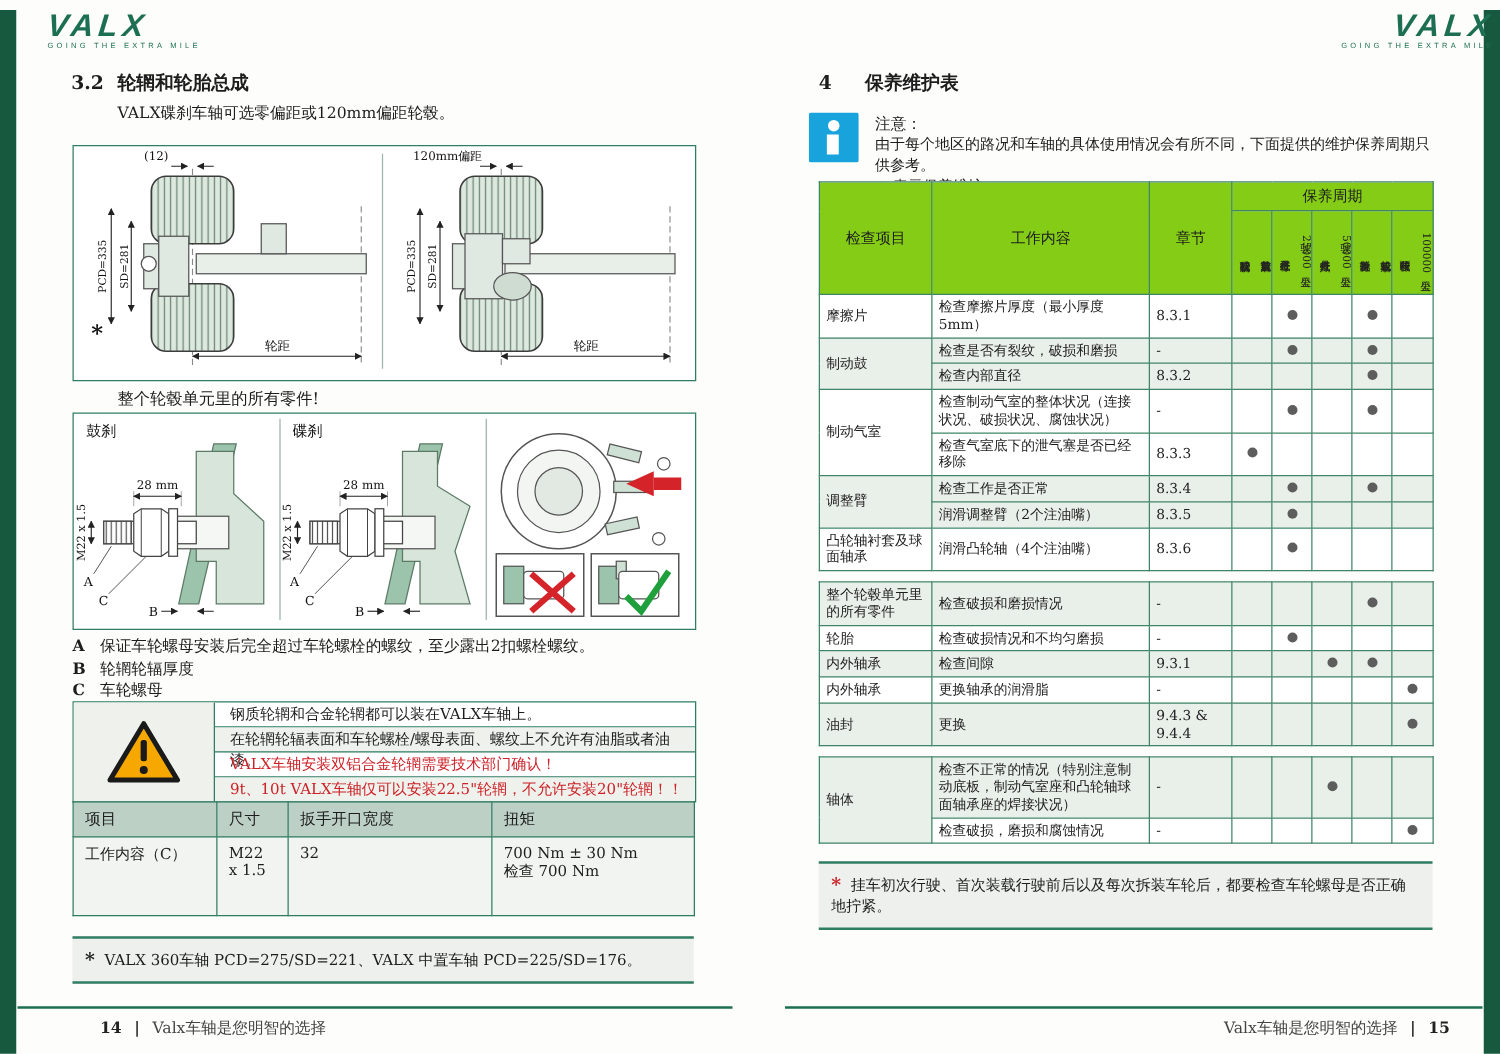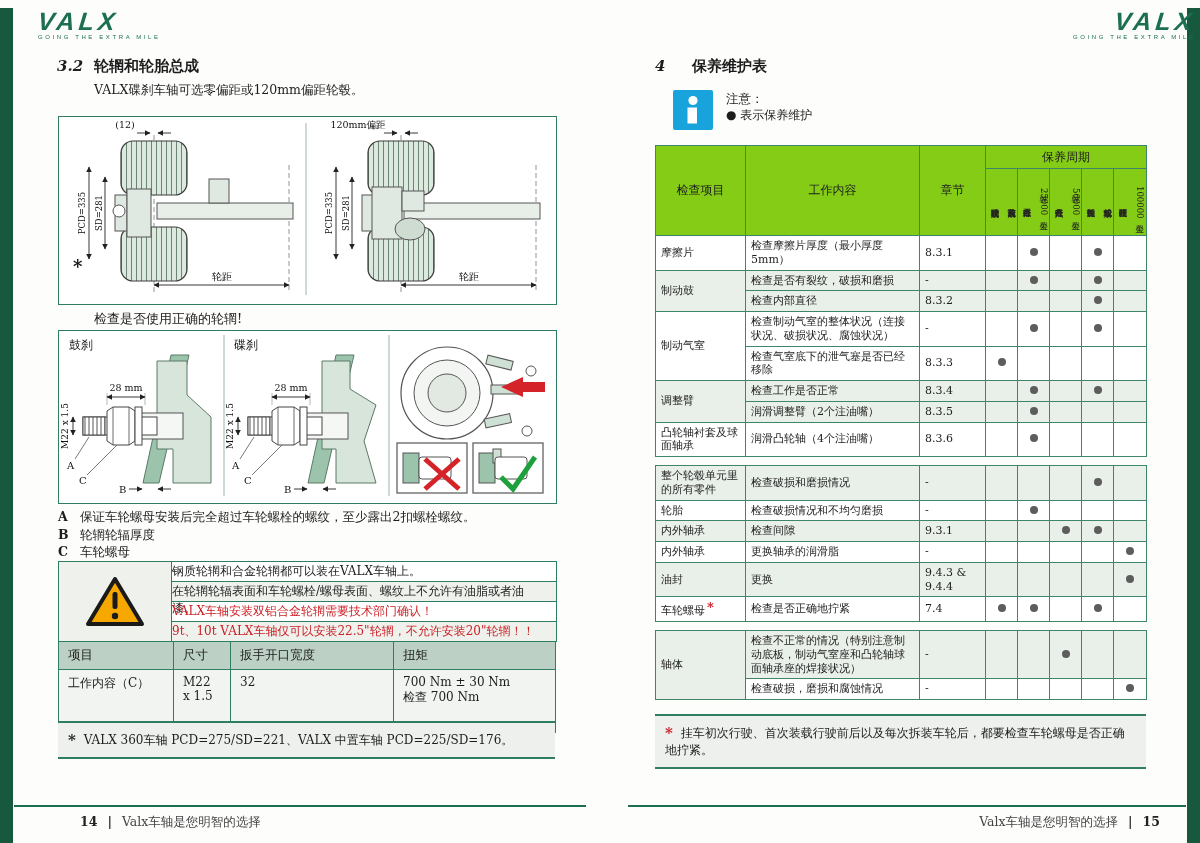--- a/index.html
+++ b/index.html
@@ -10,51 +10,51 @@
   .spine{position:absolute;top:8px;bottom:0;width:13px;background:#17593f;}
   .spine.left{left:0;} .spine.right{right:0;}
 
   
   .logo{position:absolute;color:#1c6f52;}
   .logo .word{font-family:"Liberation Sans",sans-serif;font-weight:900;font-style:italic;
     font-size:25px;letter-spacing:4px;transform:skewX(-6deg);line-height:24px;}
   .logo .tag{font-family:"Liberation Sans",sans-serif;font-size:6px;letter-spacing:2.6px;margin-top:1px;}
 
   .sec-head{position:absolute;font-weight:bold;font-size:15px;display:flex;}
-  .sec-head .num{width:37px;font-style:italic;}
+  .sec-head .num{width:37px;}
   .body-line{position:absolute;font-size:12.5px;}
 
   .gbox{position:absolute;border:1.5px solid #2f7e63;background:#fff;}
 
   .abc{position:absolute;font-size:12.5px;}
   .abc-line{display:flex;line-height:17.5px;}
   .abc-line .k{font-weight:bold;width:22px;}
 
   
   .warn{position:absolute;border:1.5px solid #2f7e63;display:flex;background:#fff;}
   .warn .icon-cell{width:112px;background:#eef1ec;border-right:1.5px solid #2f7e63;
     display:flex;align-items:center;justify-content:center;}
   .warn .lines{flex:1;display:flex;flex-direction:column;}
-  .warn-line{height:18px;line-height:17px;padding:1px 8px 0 0;font-size:12px;border-bottom:1px solid #2f7e63;}
+  .warn-line{height:18px;line-height:17px;padding:1px 8px 0 12px;font-size:12px;border-bottom:1px solid #2f7e63;}
   .warn-line:last-child{border-bottom:none;}
   .warn-line.alt{background:#eef1ec;}
   .warn-line.red{color:#cc2127;}
 
   
   .ttable{position:absolute;}
   .ttable table{border-collapse:collapse;table-layout:fixed;width:497px;}
   .ttable th,.ttable td{border:1px solid #2f7e63;text-align:left;vertical-align:top;
     padding:5px 9px;font-weight:normal;white-space:pre-line;margin-left:44px;}
   .ttable th{background:#bdd0c5;font-size:12.5px;height:16px;}
   .ttable td{font-size:12px;height:52px;background:#f2f4f1;}
 
   .footbar{background:#edf0ec;border-top:2px solid #2f7e63;border-bottom:2px solid #2f7e63;
     padding:8px 10px;font-size:12px;}
   .footbar .star{font-weight:bold;font-size:15px;vertical-align:-1px;padding-right:4px;}
-  .footbar.abs{position:absolute;}
+  .footbar.abs{position:absolute;margin-top:28px;}
   .footbar .star.red{color:#cc2127;}
 
   
   .note{position:absolute;display:flex;}
   .note .itext{margin-left:13px;font-size:12px;line-height:17px;width:450px;}
   .note .itext .t{font-size:12.5px;}
 
   
   .rp-col{position:absolute;display:flex;flex-direction:column;}
   table.mtable{border-collapse:collapse;table-layout:fixed;width:491px;background:#fff;}
@@ -154,21 +154,21 @@
     <line x1="30" y1="50" x2="30" y2="142" stroke="#222" stroke-width="0.9" marker-start="url(#ah)" marker-end="url(#ah)"></line>
     <text transform="rotate(-90 26 96)" x="26" y="96" text-anchor="middle" font-size="8.5" fill="#111">PCD=335</text>
     <line x1="46" y1="60" x2="46" y2="132" stroke="#222" stroke-width="0.9" marker-start="url(#ah)" marker-end="url(#ah)"></line>
     <text transform="rotate(-90 43 96)" x="43" y="96" text-anchor="middle" font-size="8.5" fill="#111">SD=281</text>
     <line x1="95" y1="168" x2="230" y2="168" stroke="#222" stroke-width="0.9" marker-start="url(#ah)" marker-end="url(#ah)"></line>
     <text x="163" y="163" text-anchor="middle" font-size="10" fill="#111">轮距</text>
   </g>
 </svg>
 </div>
 
-<div class="body-line" style="left:94px;top:310px;font-size:13px;">检查是否使用正确的轮辋!</div>
+<div class="body-line" style="left:94px;top:310px;font-size:13px;">整个轮毂单元里的所有零件!</div>
 
 <div class="gbox" style="left:58px;top:330px;width:497px;height:172px;">
 <svg width="494" height="169" viewBox="0 0 494 169">
   <line x1="165" y1="4" x2="165" y2="165" stroke="#9db5a8" stroke-width="1"></line>
   <line x1="330" y1="4" x2="330" y2="165" stroke="#9db5a8" stroke-width="1"></line>
 
   <g>
     <text x="10" y="18" font-size="12" fill="#111">鼓刹</text>
     <polygon points="112,24 130,24 100,152 84,152" fill="#9cc3ab" stroke="#5b7a66"></polygon>
     <polygon points="98,30 128,30 128,64 152,86 152,152 114,152 114,118 98,118" fill="#d7e5da" stroke="#5b7a66"></polygon>
@@ -318,28 +318,29 @@
 <div class="logo" style="left:1073px;top:9px;text-align:right;">
   <div class="word">VALX</div>
   <div class="tag">GOING THE EXTRA MILE</div>
 </div>
 
 <div class="sec-head" style="left:655px;top:57px;">
   <span class="num">4</span>
   <span>保养维护表</span>
 </div>
 
-<div class="note" style="left:673px;top:90px;">
+<div class="note" style="left:647px;top:90px;">
   <svg width="40" height="40" viewBox="0 0 40 40">
     <rect width="40" height="40" rx="2" fill="#18a3dc"></rect>
     <circle cx="20" cy="10.5" r="4.6" fill="#fff"></circle>
     <path d="M14.5 17.5 h9.5 v16 h-9.5 z" fill="#fff"></path>
   </svg>
   <div class="itext">
     <div class="t">注意：</div>
+    <div>由于每个地区的路况和车轴的具体使用情况会有所不同，下面提供的维护保养周期只供参考。</div>
     <div>● 表示保养维护</div>
   </div>
 </div>
 
 <div class="rp-col" style="left:655px;top:145px;width:491px;">
 
   <table class="mtable">
       <colgroup>
         <col style="width: 90px;">
         <col style="width: 174px;">
@@ -515,30 +516,20 @@
         <tr class="shaded">
           <td class="c-item" rowspan="1">油封</td>
           <td class="c-work">更换</td>
           <td class="c-ch">9.4.3 &amp; 9.4.4</td>
           <td class="c-dot"></td>
           <td class="c-dot"></td>
           <td class="c-dot"></td>
           <td class="c-dot"></td>
           <td class="c-dot"><span class="dot"></span></td>
         </tr>
-        <tr>
-          <td class="c-item" rowspan="1">车轮螺母<span class="istar">*</span></td>
-          <td class="c-work">检查是否正确地拧紧</td>
-          <td class="c-ch">7.4</td>
-          <td class="c-dot"><span class="dot"></span></td>
-          <td class="c-dot"><span class="dot"></span></td>
-          <td class="c-dot"></td>
-          <td class="c-dot"><span class="dot"></span></td>
-          <td class="c-dot"></td>
-        </tr>
       </tbody>
     </table>
     <table class="mtable">
       <colgroup>
         <col style="width: 90px;">
         <col style="width: 174px;">
         <col style="width: 66px;">
         <col style="width: 32px;">
         <col style="width: 32px;">
         <col style="width: 32px;">

